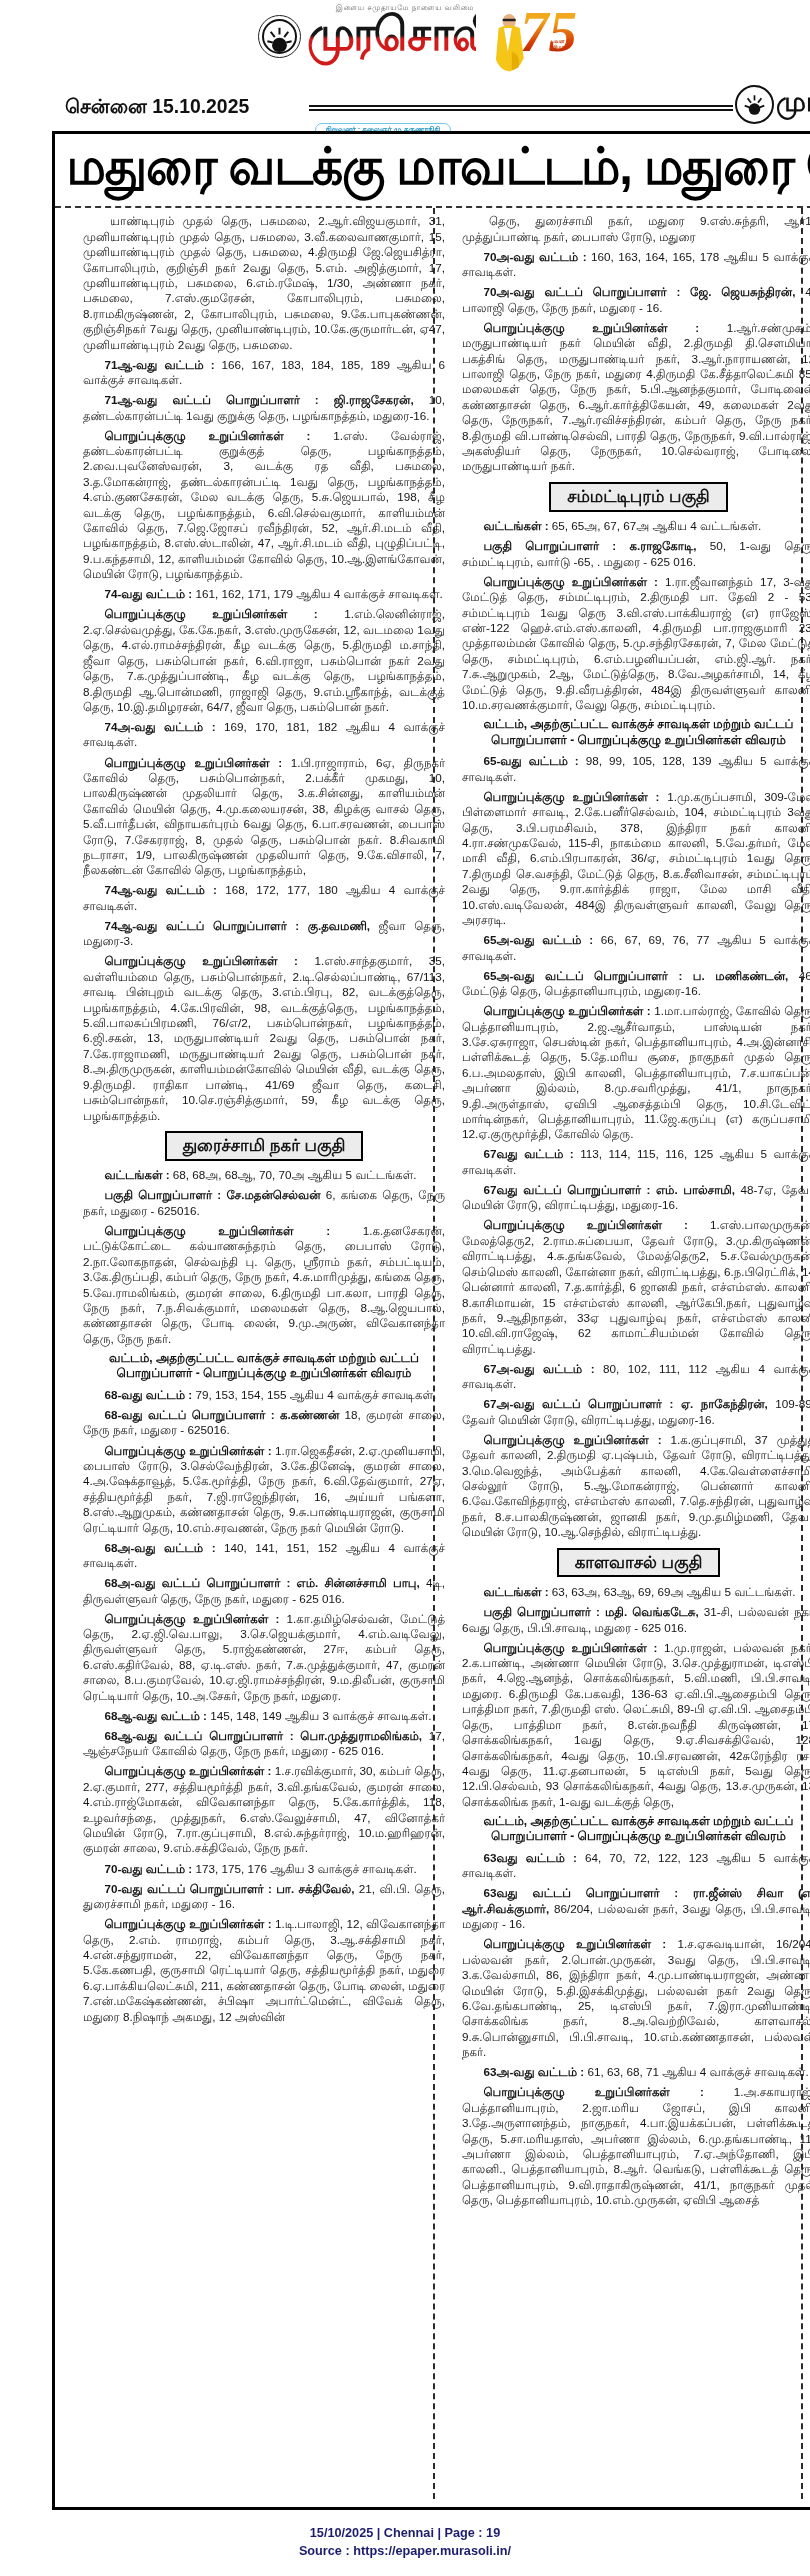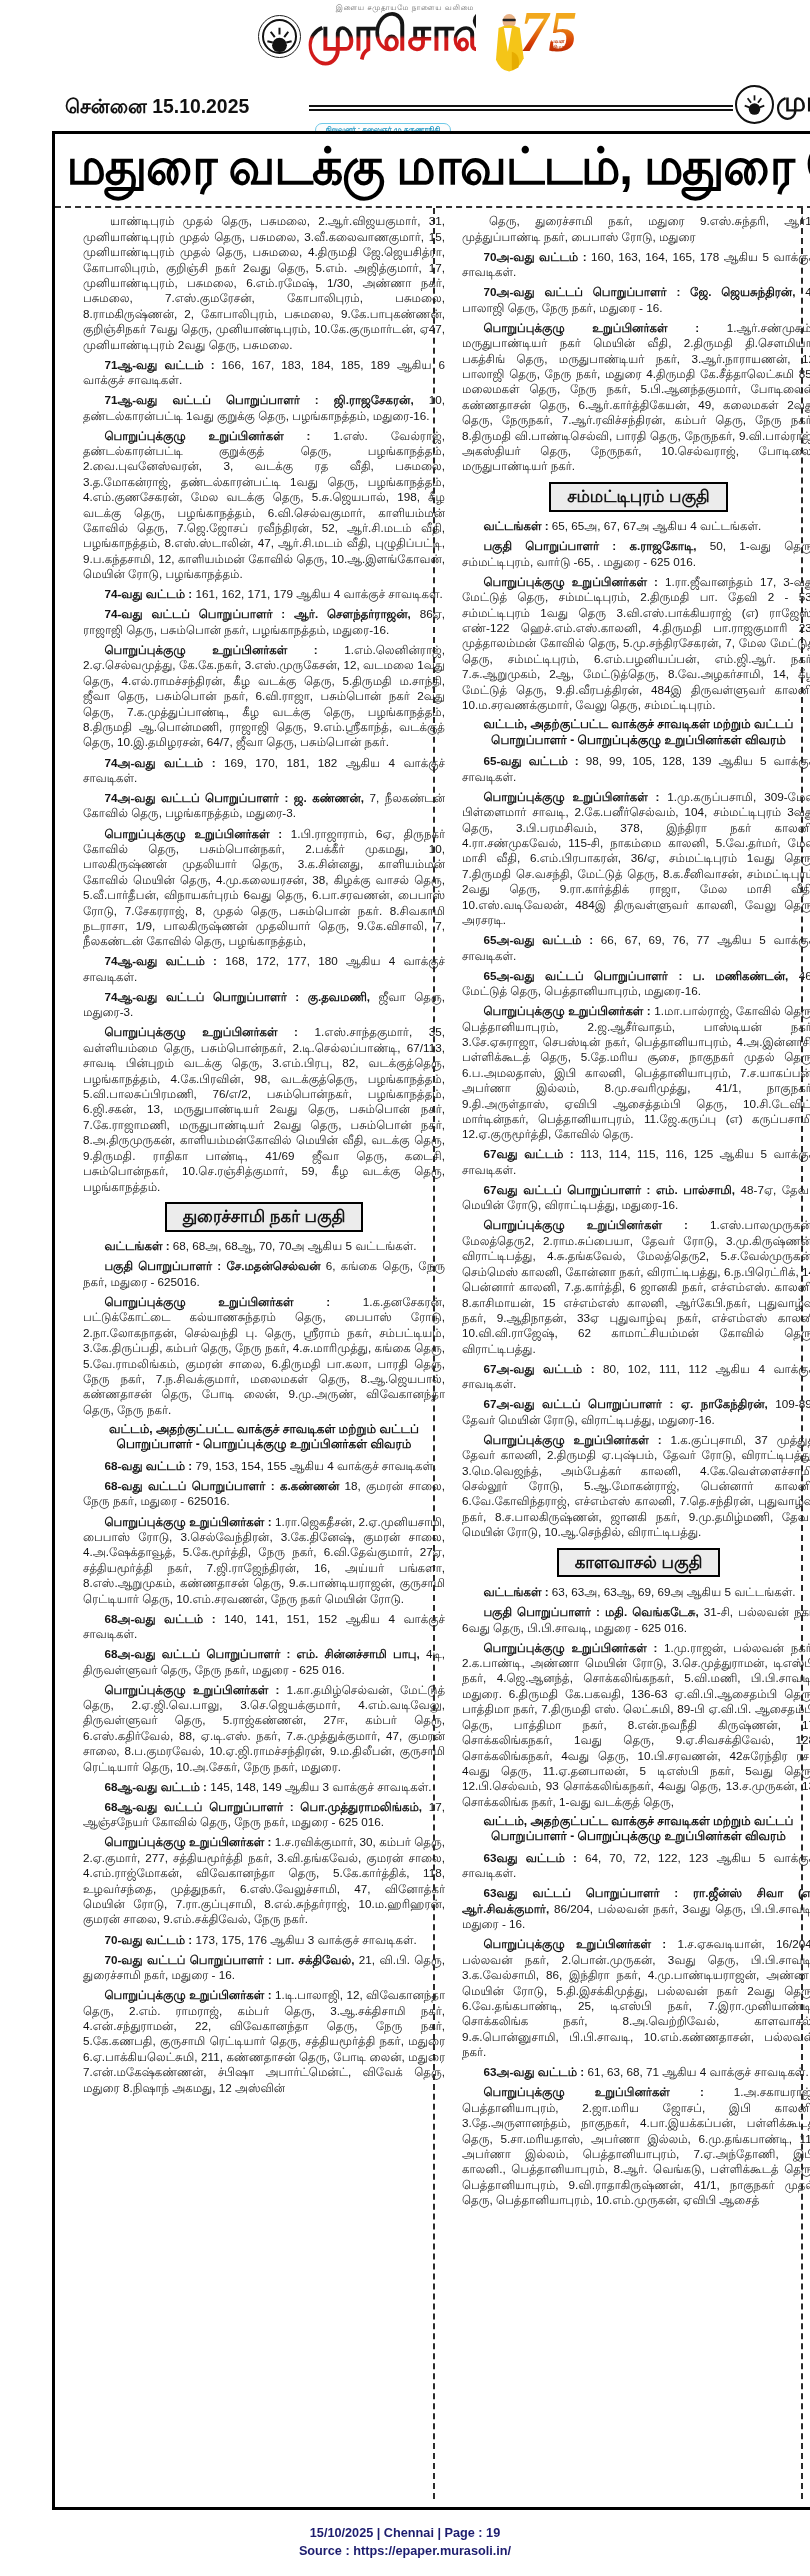--- a/index.html
+++ b/index.html
@@ -182,24 +182,22 @@
   <div class="headline-row">
     <div class="headline-text">மதுரை வடக்கு மாவட்டம், மதுரை மேற்கு சட்டம</div>
   </div>
   <div class="article">
     <div class="col col0">
         <div class="blk para">யாண்டிபுரம் முதல் தெரு, பசுமலை, 2.ஆர்.விஜயகுமார், 31, முனியாண்டிபுரம் முதல் தெரு, பசுமலை, 3.வீ.கலைவாணகுமார், 15, முனியாண்டிபுரம் முதல் தெரு, பசுமலை, 4.திருமதி ஜே.ஜெயசித்ரா, கோபாலிபுரம், குறிஞ்சி நகர் 2வது தெரு, 5.எம். அஜித்குமார், 17, முனியாண்டிபுரம், பசுமலை, 6.எம்.ரமேஷ், 1/30, அண்ணா நகர், பசுமலை, 7.எஸ்.குமரேசன், கோபாலிபுரம், பசுமலை, 8.ராமகிருஷ்ணன், 2, கோபாலிபுரம், பசுமலை, 9.கே.பாபுகண்ணன், குறிஞ்சிநகர் 7வது தெரு, முனியாண்டிபுரம், 10.கே.குருமார்டன், ஏ47, முனியாண்டிபுரம் 2வது தெரு, பசுமலை.</div>
         <div class="blk ward"><b>71ஆ-வது வட்டம் : </b>166, 167, 183, 184, 185, 189 ஆகிய 6 வாக்குச் சாவடிகள்.</div>
         <div class="blk officer"><b>71ஆ-வது வட்டப் பொறுப்பாளர் : ஜி.ராஜசேகரன்,</b> 10, தண்டல்காரன்பட்டி 1வது குறுக்கு தெரு, பழங்காநத்தம், மதுரை-16.</div>
         <div class="blk members"><b>பொறுப்புக்குழு உறுப்பினர்கள் : </b>1.எஸ். வேல்ராஜ், தண்டல்காரன்பட்டி குறுக்குத் தெரு, பழங்காநத்தம், 2.வை.புவனேஸ்வரன், 3, வடக்கு ரத வீதி, பசுமலை, 3.த.மோகன்ராஜ், தண்டல்காரன்பட்டி 1வது தெரு, பழங்காநத்தம், 4.எம்.குணசேகரன், மேல வடக்கு தெரு, 5.சு.ஜெயபால், 198, கீழ வடக்கு தெரு, பழங்காநத்தம், 6.வி.செல்வகுமார், காளியம்மன் கோவில் தெரு, 7.ஜெ.ஜோசப் ரவீந்திரன், 52, ஆர்.சி.மடம் வீதி, பழங்காநத்தம், 8.எஸ்.ஸ்டாலின், 47, ஆர்.சி.மடம் வீதி, புழுதிப்பட்டி, 9.ப.கந்தசாமி, 12, காளியம்மன் கோவில் தெரு, 10.ஆ.இளங்கோவன், மெயின் ரோடு, பழங்காநத்தம்.</div>
         <div class="blk ward"><b>74-வது வட்டம் : </b>161, 162, 171, 179 ஆகிய 4 வாக்குச் சாவடிகள்.</div>
-        <div class="blk officer"><b>74-வது வட்டப் பொறுப்பாளர் : ஆர். சௌந்தர்ராஜன்,</b> 86ஏ, ராஜாஜி தெரு, பசும்பொன் நகர், பழங்காநத்தம், மதுரை-16.</div>
         <div class="blk members"><b>பொறுப்புக்குழு உறுப்பினர்கள் : </b>1.எம்.லெனின்ராஜ், 2.ஏ.செல்வமுத்து, கே.கே.நகர், 3.எஸ்.முருகேசன், 12, வடமலை 1வது தெரு, 4.எல்.ராமச்சந்திரன், கீழ வடக்கு தெரு, 5.திருமதி ம.சாந்தி, ஜீவா தெரு, பசும்பொன் நகர், 6.வி.ராஜா, பசும்பொன் நகர் 2வது தெரு, 7.க.முத்துப்பாண்டி, கீழ வடக்கு தெரு, பழங்காநத்தம், 8.திருமதி ஆ.பொன்மணி, ராஜாஜி தெரு, 9.எம்.ஸ்ரீகாந்த், வடக்குத் தெரு, 10.இ.தமிழரசன், 64/7, ஜீவா தெரு, பசும்பொன் நகர்.</div>
         <div class="blk ward"><b>74அ-வது வட்டம் : </b>169, 170, 181, 182 ஆகிய 4 வாக்குச் சாவடிகள்.</div>
-        <div class="blk officer"><b>74அ-வது வட்டப் பொறுப்பாளர் : ஜ. கண்ணன்,</b> 7, நீலகண்டன் கோவில் தெரு, பழங்காநத்தம், மதுரை-3.</div>
         <div class="blk members"><b>பொறுப்புக்குழு உறுப்பினர்கள் : </b>1.பி.ராஜாராம், 6ஏ, திருநகர் கோவில் தெரு, பசும்பொன்நகர், 2.பக்கீர் முகமது, 10, பாலகிருஷ்ணன் முதலியார் தெரு, 3.க.சின்னது, காளியம்மன் கோவில் மெயின் தெரு, 4.மு.கலையரசன், 38, கிழக்கு வாசல் தெரு, 5.வீ.பார்தீபன், விநாயகர்புரம் 6வது தெரு, 6.பா.சரவணன், பைபாஸ் ரோடு, 7.சேகரராஜ், 8, முதல் தெரு, பசும்பொன் நகர். 8.சிவகாமி நடராசா, 1/9, பாலகிருஷ்ணன் முதலியார் தெரு, 9.கே.விசாலி, 7, நீலகண்டன் கோவில் தெரு, பழங்காநத்தம்,</div>
         <div class="blk ward"><b>74ஆ-வது வட்டம் : </b>168, 172, 177, 180 ஆகிய 4 வாக்குச் சாவடிகள்.</div>
         <div class="blk officer"><b>74ஆ-வது வட்டப் பொறுப்பாளர் : கு.தவமணி,</b> ஜீவா தெரு, மதுரை-3.</div>
         <div class="blk members"><b>பொறுப்புக்குழு உறுப்பினர்கள் : </b>1.எஸ்.சாந்தகுமார், 35, வள்ளியம்மை தெரு, பசும்பொன்நகர், 2.டி.செல்லப்பாண்டி, 67/113, சாவடி பின்புறம் வடக்கு தெரு, 3.எம்.பிரபு, 82, வடக்குத்தெரு, பழங்காநத்தம், 4.கே.பிரவின், 98, வடக்குத்தெரு, பழங்காநத்தம், 5.வி.பாலசுப்பிரமணி, 76/எ/2, பசும்பொன்நகர், பழங்காநத்தம், 6.ஜி.சகன், 13, மருதுபாண்டியர் 2வது தெரு, பசும்பொன் நகர், 7.கே.ராஜாமணி, மருதுபாண்டியர் 2வது தெரு, பசும்பொன் நகர், 8.அ.திருமுருகன், காளியம்மன்கோவில் மெயின் வீதி, வடக்கு தெரு, 9.திருமதி. ராதிகா பாண்டி, 41/69 ஜீவா தெரு, கடைசி, பசும்பொன்நகர், 10.செ.ரஞ்சித்குமார், 59, கீழ வடக்கு தெரு, பழங்காநத்தம்.</div>
         <div class="blk boxheader">துரைச்சாமி நகர் பகுதி</div>
         <div class="blk wardlist"><b>வட்டங்கள் : </b>68, 68அ, 68ஆ, 70, 70அ ஆகிய 5 வட்டங்கள்.</div>
         <div class="blk officer"><b>பகுதி பொறுப்பாளர் : சே.மதன்செல்வன்</b> 6, கங்கை தெரு, நேரு நகர், மதுரை - 625016.</div>
         <div class="blk members"><b>பொறுப்புக்குழு உறுப்பினர்கள் : </b>1.க.தனசேகரன், பட்டுக்கோட்டை கல்யாணசுந்தரம் தெரு, பைபாஸ் ரோடு, 2.நா.லோகநாதன், செல்வந்தி பு. தெரு, ஸ்ரீராம் நகர், சம்பட்டியம், 3.கே.திருப்பதி, கம்பர் தெரு, நேரு நகர், 4.சு.மாரிமுத்து, கங்கை தெரு, 5.வே.ராமலிங்கம், குமரன் சாலை, 6.திருமதி பா.கலா, பாரதி தெரு, நேரு நகர், 7.ந.சிவக்குமார், மலைமகள் தெரு, 8.ஆ.ஜெயபால், கண்ணதாசன் தெரு, போடி லைன், 9.மு.அருண், விவேகானந்தா தெரு, நேரு நகர்.</div>
         <div class="blk centerhead">வட்டம், அதற்குட்பட்ட வாக்குச் சாவடிகள் மற்றும் வட்டப் பொறுப்பாளர் - பொறுப்புக்குழு உறுப்பினர்கள் விவரம்</div>
         <div class="blk ward"><b>68-வது வட்டம் : </b>79, 153, 154, 155 ஆகிய 4 வாக்குச் சாவடிகள்.</div>

